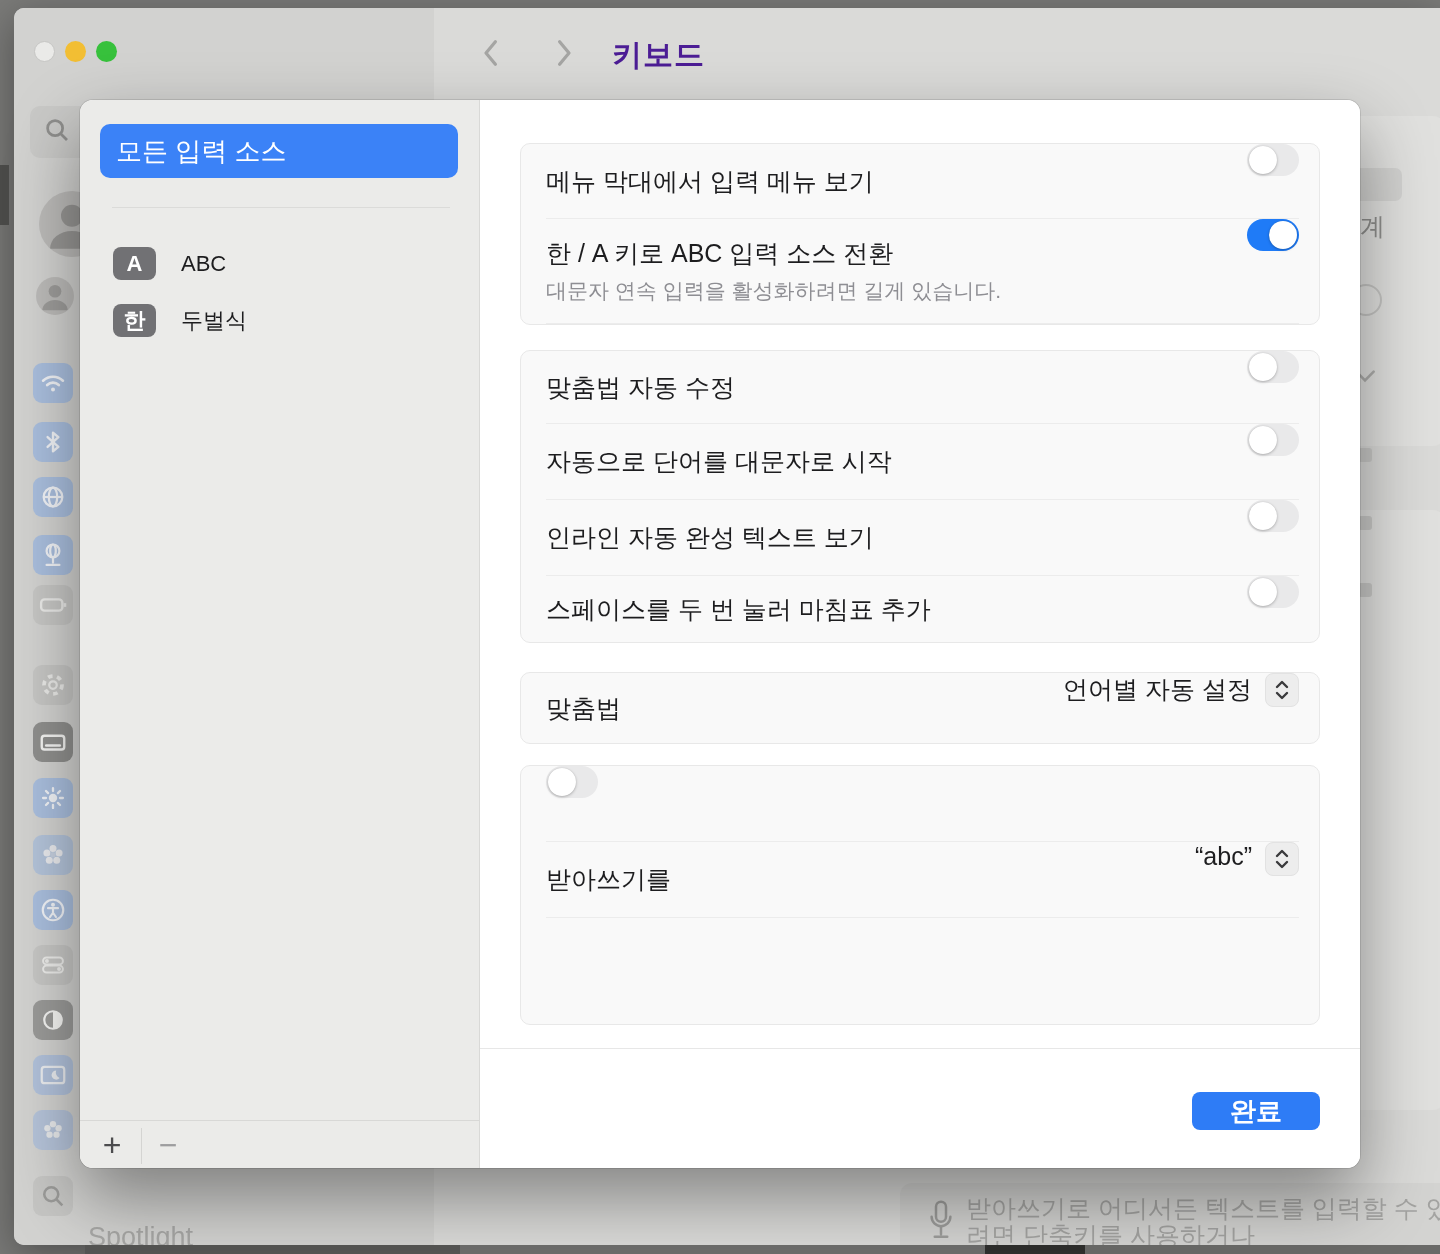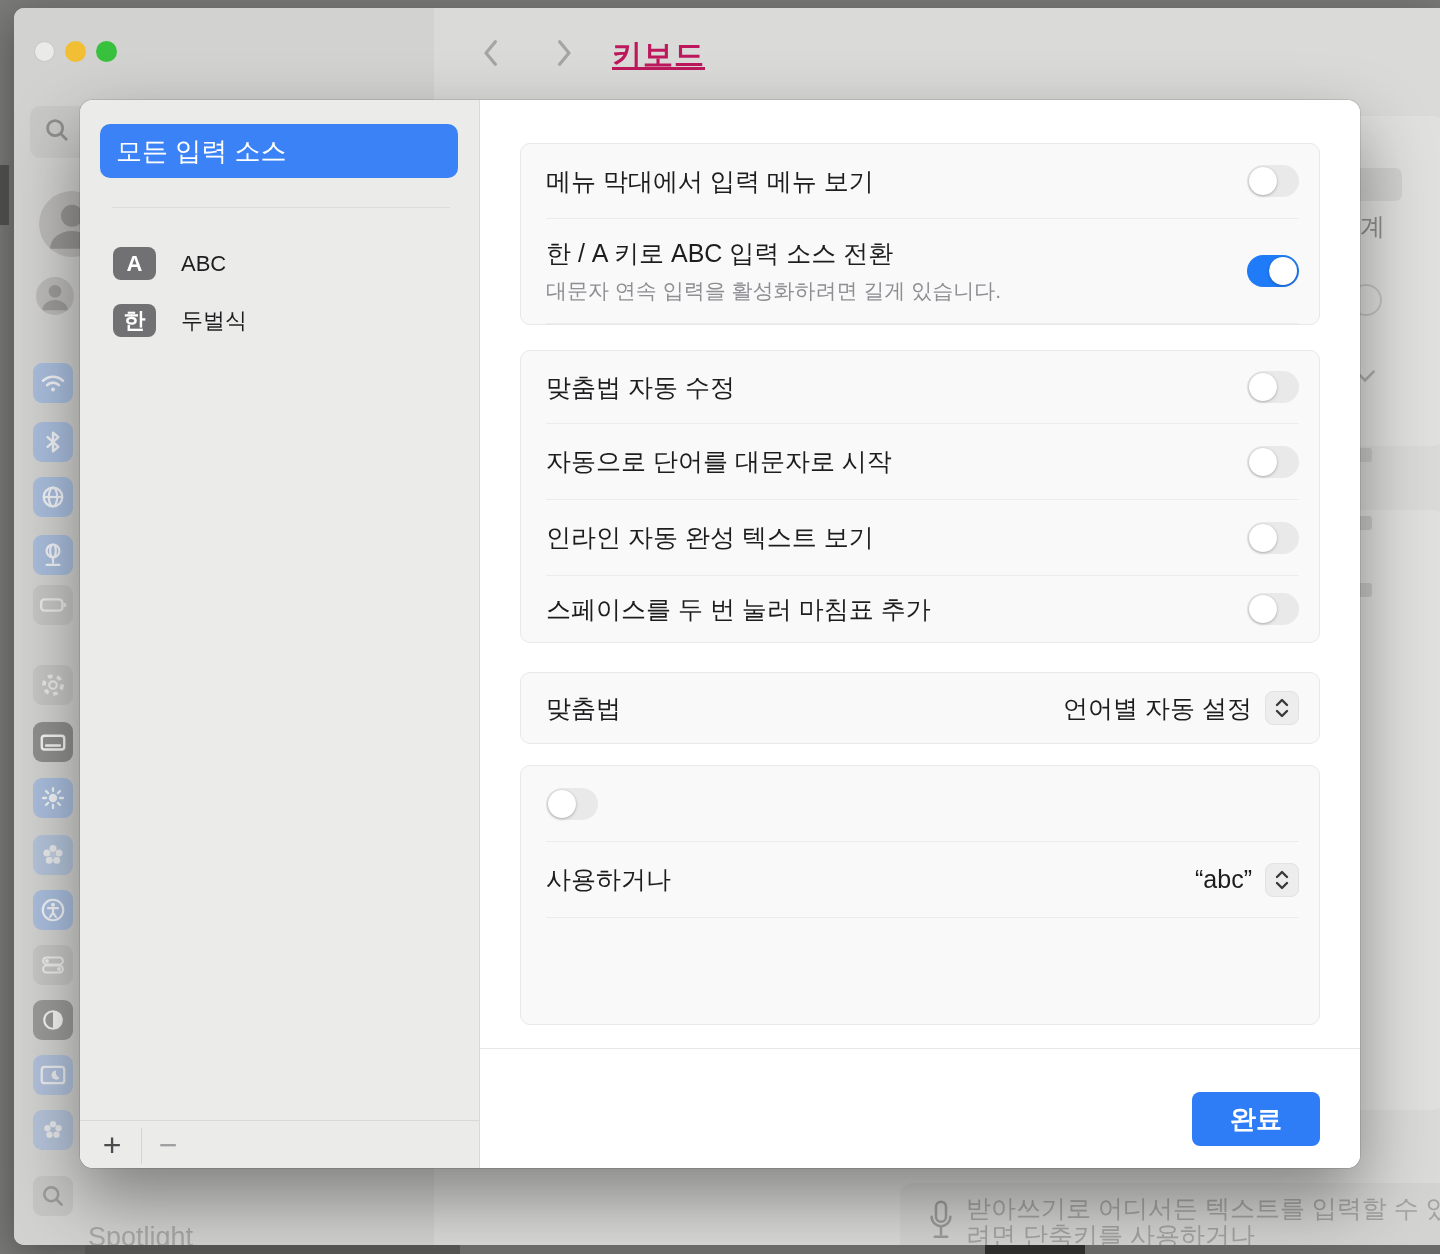--- a/index.html
+++ b/index.html
@@ -38,23 +38,22 @@
     position:absolute; left:19px; width:40px; height:40px; border-radius:9px;
     display:flex; align-items:center; justify-content:center;
   }
   .ic.blue { background:#a9bedd; }
   .ic.dark { background:#8f8f8d; }
   .ic.darker { background:#9a9a98; }
   .ic.faint { background:#c6c6c4; }
 
   .bg-nav-chevron { position:absolute; top:30px; }
   .bg-title {
-    position:absolute; left:598px; top:27px; font-size:30px; font-weight:bold; color:#be185d;
+    position:absolute; left:598px; top:27px; font-size:30px; font-weight:bold; color:#4c1d95;
     letter-spacing:1px;
-    text-decoration:underline;
   }
   .spotlight-label { position:absolute; left:74px; top:1172px; font-size:27px; color:#a7a7a5;margin-top:42px; }
 
   
   .frag-card { position:absolute; background:#e0e0de; border-radius:12px; }
   .frag-text { position:absolute; font-size:25px; color:#8e8e8c; }
   .frag-ctrl { position:absolute; background:#d2d2d0; border-radius:7px; }
   .frag-circle { position:absolute; width:32px; height:32px; border-radius:50%; border:2px solid #c4c4c2; }
   .frag-mark { position:absolute; width:14px; height:14px; border-radius:3px; background:#c9c9c7; }
 
@@ -97,21 +96,21 @@
   .pm-minus { left:68px; color:#9d9d9f; }
   .pm-sep { position:absolute; left:61px; top:1028px; width:1px; height:36px; background:#d4d4d2; }
 
   .m-main { position:relative; flex:1; background:#ffffff; border-radius:0 13px 13px 0; display:flex; flex-direction:column; }
   .m-scroll { height:948px; overflow:hidden; padding:0 40px; }
   .card { background:#f9f9f9; border:1px solid #e8e8e8; border-radius:10px; }
   .card.c1 { margin-top:43px; }
   .card.c2 { margin-top:25px; }
   .card.c3 { margin-top:29px; }
   .card.c4 { margin-top:21px; height:260px; }
-  .row { display:flex; align-items:center; padding:0 20px 0 25px; min-height:74px; }
+  .row { display:flex; padding:0 20px 0 25px; min-height:74px; }
   .row.tall { min-height:104px; }
   .row .texts { flex:1; display:flex; flex-direction:column; justify-content:center; }
   .row .label { font-size:25px; color:#1d1d1f; }
   .row .sub { font-size:21px; color:#8e8e93; margin-top:7px; }
   .row .value { font-size:25px; color:#1d1d1f; margin-right:13px; }
   .rowsep { height:1px; background:#ececec; margin:0 20px 0 25px; }
 
   .toggle { position:relative; width:52px; height:32px; border-radius:16px; background:#e9e9ea; flex:0 0 52px; }
   .toggle .knob {
     position:absolute; top:2px; left:2px; width:28px; height:28px; border-radius:50%;
@@ -122,21 +121,21 @@
   .toggle.on .knob { left:22px; }
 
   .stepper {
     width:34px; height:34px; border-radius:8px; background:#ededed; border:1px solid #e2e2e2;
     display:flex; align-items:center; justify-content:center; flex:0 0 34px;
   }
 
   .m-footer-sep { height:1px; background:#e7e7e7; }
   .m-footer { position:relative; flex:1; }
   .done-btn {
-    position:absolute; right:40px; top:43px; width:128px; height:54px;
+    position:absolute; right:40px; top:43px; width:128px; height:38px;
     border:none; border-radius:8px; background:#2e7cf6; color:#ffffff;
     font-size:26px; font-weight:bold; font-family:inherit;
     display:flex; align-items:center; justify-content:center;
   }
 </style>
 </head>
 <body>
 
 <div class="bg-window">
   <div class="bg-sidebar">
@@ -422,21 +421,21 @@
 
       <div class="card c4">
         <div class="row" style="min-height:75px;">
           <div class="toggle">
               <div class="knob"></div>
             </div>
         </div>
         <div class="rowsep"></div>
         <div class="row" style="min-height:75px;">
           <div class="texts">
-              <div class="label">사용하거나</div>
+              <div class="label">받아쓰기를</div>
             </div>
           <div class="value">“abc”</div>
           <div class="stepper">
             <svg width="16" height="22" viewBox="0 0 16 22" fill="none" stroke="#3a3a3c" stroke-width="2.4" stroke-linecap="round" stroke-linejoin="round">
               <path d="M3 8 L8 3 L13 8"></path>
                 <path d="M3 14 L8 19 L13 14"></path>
             </svg>
           </div>
         </div>
         <div class="rowsep"></div>

